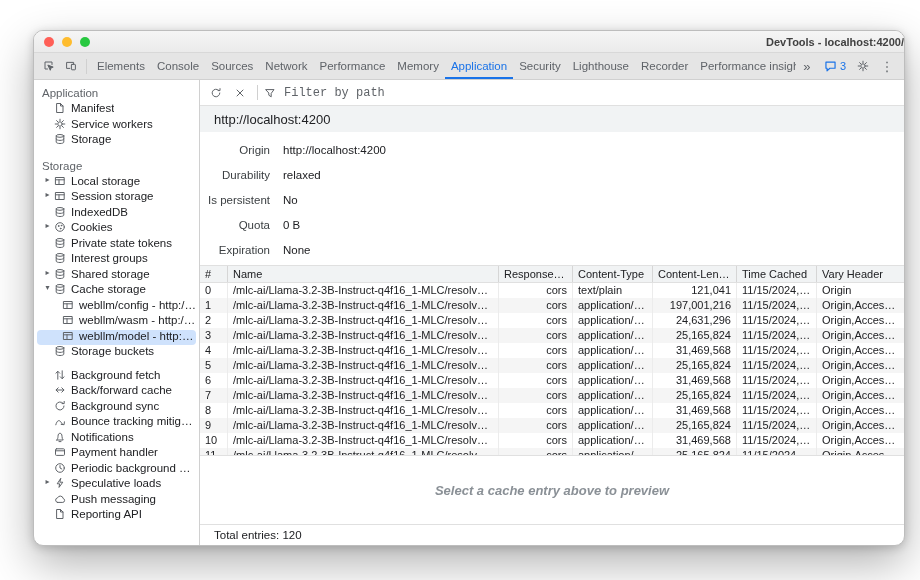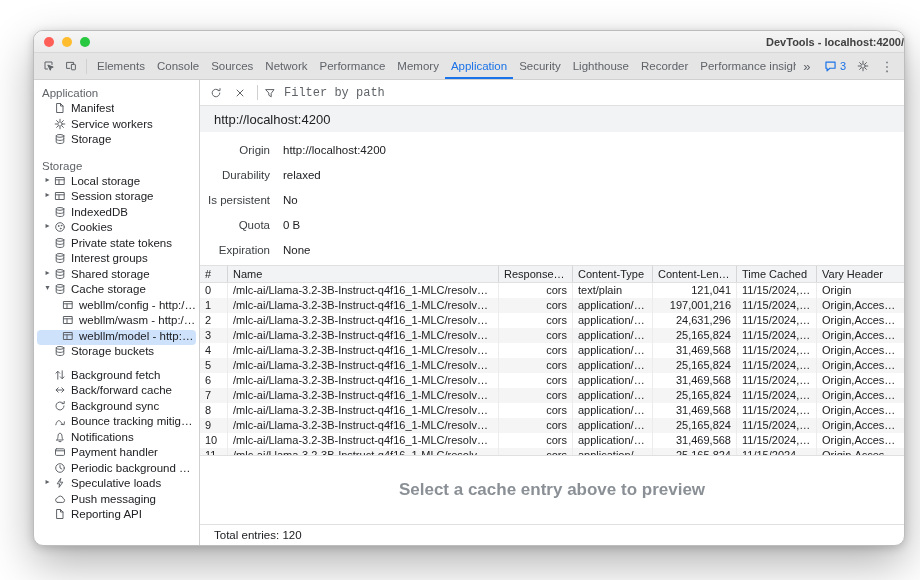--- a/index.html
+++ b/index.html
@@ -57,21 +57,21 @@
   .grid-cols{display:grid;grid-template-columns:28px 271px 74px 80px 84px 80px 1fr;}
   .grid-header{flex:0 0 18px;background:#f1f3f4;border-top:1px solid var(--border-light);border-bottom:1px solid var(--border-light);font-size:11px;color:#202124;}
   .grid-header .g-cell{line-height:16px;border-right:1px solid #d6d6d6;}
   .grid-rows{flex:0 0 172px;overflow:hidden;font-size:11px;color:#202124;}
   .g-row{height:15px;}
   .g-row:nth-child(even){background:#f5f5f5;}
   .g-cell{padding:0 5px;line-height:15px;white-space:nowrap;overflow:hidden;text-overflow:ellipsis;border-right:1px solid #ececec;}
   .g-cell:last-child{border-right:none;}
   .g-cell.right{text-align:right;}
   .preview{flex:1;min-height:0;border-top:1px solid var(--border-light);display:flex;align-items:center;justify-content:center;
-    color:#8a9096;font-weight:bold;font-size:17px;}
+    color:#8a9096;font-weight:bold;font-size:13px;font-style:italic;}
   .footer{flex:0 0 21px;border-top:1px solid var(--border-light);display:flex;align-items:center;padding-left:14px;font-size:11.5px;color:#202124;}
 </style>
 </head>
 <body>
 
 <div class="window">
 
   <div class="titlebar">
     <div class="traffic">
       <span class="light close"></span>

